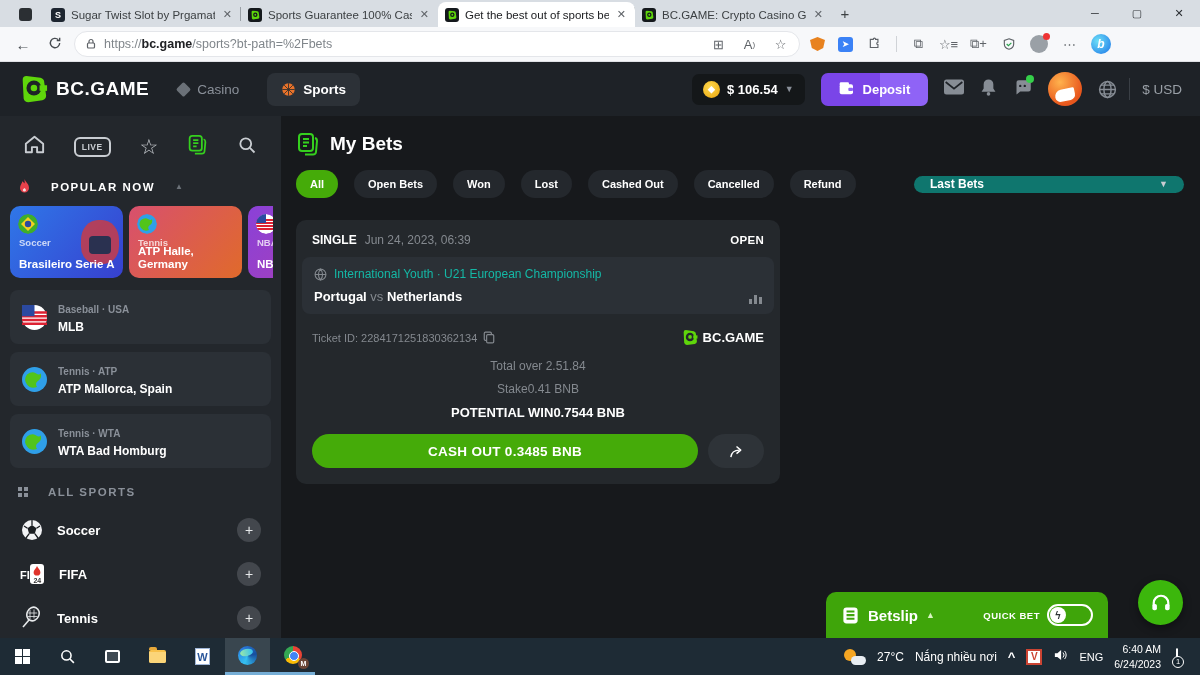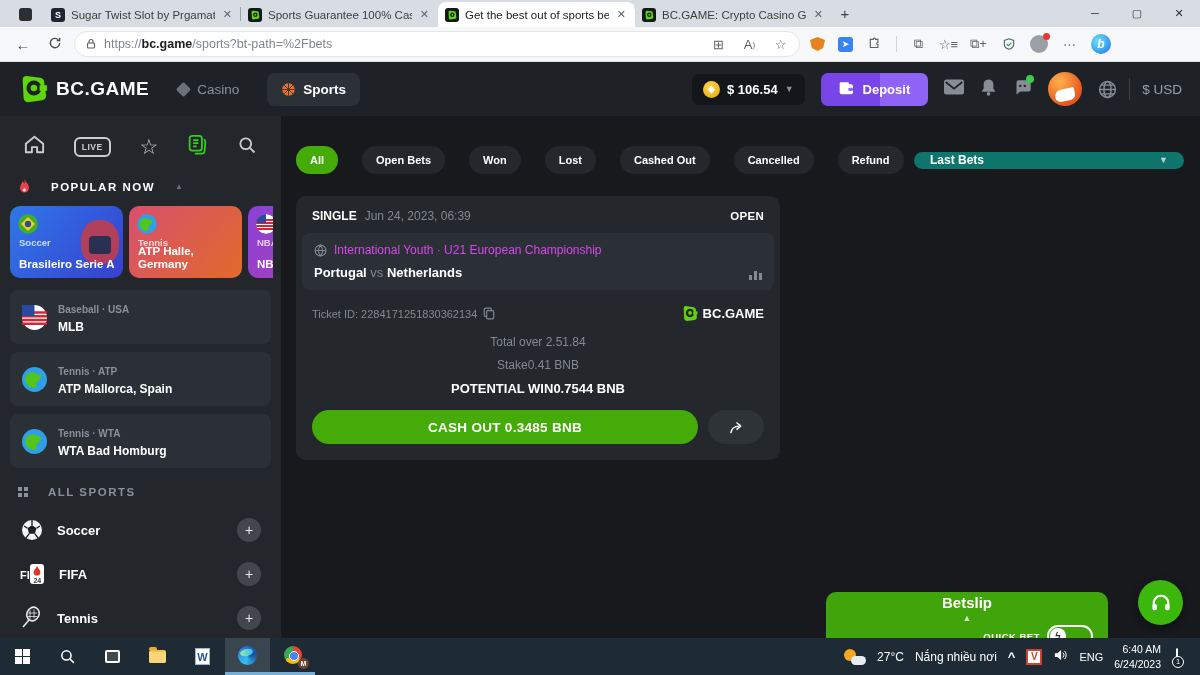--- a/index.html
+++ b/index.html
@@ -89,47 +89,47 @@
       linear-gradient(#8a9099,#8a9099) 6px 0/4px 4px no-repeat,
       linear-gradient(#8a9099,#8a9099) 0 6px/4px 4px no-repeat,
       linear-gradient(#8a9099,#8a9099) 6px 6px/4px 4px no-repeat; }
   .sportrow { display:flex; align-items:center; gap:13px; padding:10px 12px; }
   .sportrow .slabel { color:#fff; font-size:13px; font-weight:bold; flex:1; }
   .plusbtn { width:24px; height:24px; border-radius:50%; background:#43474d; color:#e7e9eb; font-size:14px; display:flex; align-items:center; justify-content:center; }
 
   .main { flex:1; background:#17191c; position:relative; padding:16px 16px 0 15px; overflow:hidden; }
   .pagetitle { display:flex; align-items:center; gap:10px; color:#fff; font-size:19px; font-weight:bold; }
   .chipsrow { display:flex; align-items:center; margin-top:14px; }
-  .chips { display:flex; gap:24px; }
+  .chips { display:flex; gap:16px; }
   .chip { background:#24282d; color:#fff; font-size:11px; font-weight:bold; padding:8px 14px; border-radius:15px; }
   .chip.active { background:#45ab09; }
   .sortsel { margin-left:auto; width:270px; height:17px; background:#0f766e; border-radius:15px; display:flex; align-items:center; padding:0 16px; color:#fff; font-size:12px; font-weight:bold; }
   .sortsel .tri { margin-left:auto; color:#c9cdd2; font-size:9px; }
 
   .betcard { width:484px; margin-top:22px; background:#24282c; border-radius:10px; padding-bottom:14px; }
   .bc-head { display:flex; align-items:center; padding:13px 16px 10px; }
   .bc-type { color:#fff; font-weight:bold; font-size:12px; margin-right:8px; }
   .bc-date { color:#84898f; font-size:12px; }
   .bc-status { margin-left:auto; color:#fff; font-weight:bold; font-size:11.5px; letter-spacing:.3px; }
   .matchbox { margin:0 6px; background:#2b3036; border-radius:8px; padding:10px 12px; position:relative; }
-  .leaguerow { display:flex; align-items:center; gap:7px; color:#d946ef; font-size:12px;text-align:center; }
+  .leaguerow { display:flex; align-items:center; gap:7px; color:#14b8a6; font-size:12px;text-align:center; }
   .teamsrow { margin-top:8px; font-size:13px; color:#84898f; }
   .teamsrow b { color:#fff; }
   .barsicon { position:absolute; right:12px; bottom:10px; display:flex; align-items:flex-end; gap:2px; }
   .barsicon i { width:3px; background:#84898f; display:block; }
   .ticketrow { display:flex; align-items:center; padding:15px 16px 13px; }
   .ticket { color:#84898f; font-size:11px; display:flex; align-items:center; gap:6px; }
   .bc-brand { margin-left:auto; display:flex; align-items:center; gap:5px; color:#fff; font-weight:bold; font-size:13px; }
   .oddrow { display:flex; justify-content:center; padding:0 28px; color:#84898f; font-size:12px; margin-bottom:9px; }
   .oddrow.big { color:#fff; font-weight:bold; font-size:13px; margin-bottom:12px; }
   .btnrow { display:flex; gap:10px; padding:2px 16px 2px; }
   .cashout { flex:1; height:34px; background:#45ab09; border-radius:17px; color:#fff; font-weight:bold; font-size:13.5px; display:flex; align-items:center; justify-content:center; letter-spacing:.3px; }
   .sharebtn { width:56px; height:34px; border-radius:17px; background:#2e3338; display:flex; align-items:center; justify-content:center; }
 
-  .betslipbar { position:absolute; right:92px; bottom:0; width:282px; height:46px; background:#3fa50a; border-radius:10px 10px 0 0; display:flex; align-items:center; gap:2px; padding:0 15px;flex-direction:column; }
+  .betslipbar { position:absolute; right:92px; bottom:0; width:282px; height:46px; background:#3fa50a; border-radius:10px 10px 0 0; display:flex; align-items:center; gap:8px; padding:0 15px; }
   .betslipbar .bs-label { color:#fff; font-weight:bold; font-size:15px; }
   .betslipbar .tri { color:#d8f5c2; font-size:9px; }
   .quickbet { margin-left:auto; display:flex; align-items:center; gap:7px; }
   .qb-label { color:#fff; font-weight:bold; font-size:9.5px; letter-spacing:.5px; }
   .toggle { width:46px; height:22px; border:2px solid #fff; border-radius:12px; position:relative; }
   .toggle .knob { position:absolute; left:1px; top:1px; width:16px; height:16px; border-radius:50%; background:#fff; color:#2b2f33; font-size:10px; font-weight:bold; display:flex; align-items:center; justify-content:center; }
   .headset { position:absolute; right:17px; bottom:13px; width:45px; height:45px; border-radius:50%; background:#3cb70c; display:flex; align-items:center; justify-content:center; box-shadow:0 3px 8px rgba(0,0,0,.4); }
 
   
   .taskbar { height:37px; background:#1e2b35; display:flex; align-items:stretch; flex:none; color:#fff; }
@@ -450,20 +450,28 @@
             <ellipse cx="13" cy="8" rx="6" ry="7" transform="rotate(25 13 8)"></ellipse>
             <path d="M9 14L3 21"></path>
             <path d="M10 4v9M14 3.5v9M8.2 7h9M8 10.5h9.5" stroke-width=".8"></path>
           </svg>
         <span class="slabel">Tennis</span>
         <span class="plusbtn">+</span>
       </div>
     </aside>
 
     <main class="main">
+      <div class="pagetitle">
+        <svg width="24" height="24" viewBox="0 0 24 24" fill="none" stroke="#35d01e" stroke-width="2">
+            <rect x="3" y="2" width="14" height="17" rx="3"></rect>
+            <path d="M7 7h6M7 10.5h6M7 14h4"></path>
+            <path d="M19 6q2 .5 2 3l-1 11q-.3 2.5-3 2.5H9"></path>
+          </svg>
+        <span>My Bets</span>
+      </div>
 
       <div class="chipsrow">
         <div class="chips">
           <span class="chip active">All</span>
           <span class="chip">Open Bets</span>
           <span class="chip">Won</span>
           <span class="chip">Lost</span>
           <span class="chip">Cashed Out</span>
           <span class="chip">Cancelled</span>
           <span class="chip">Refund</span>

